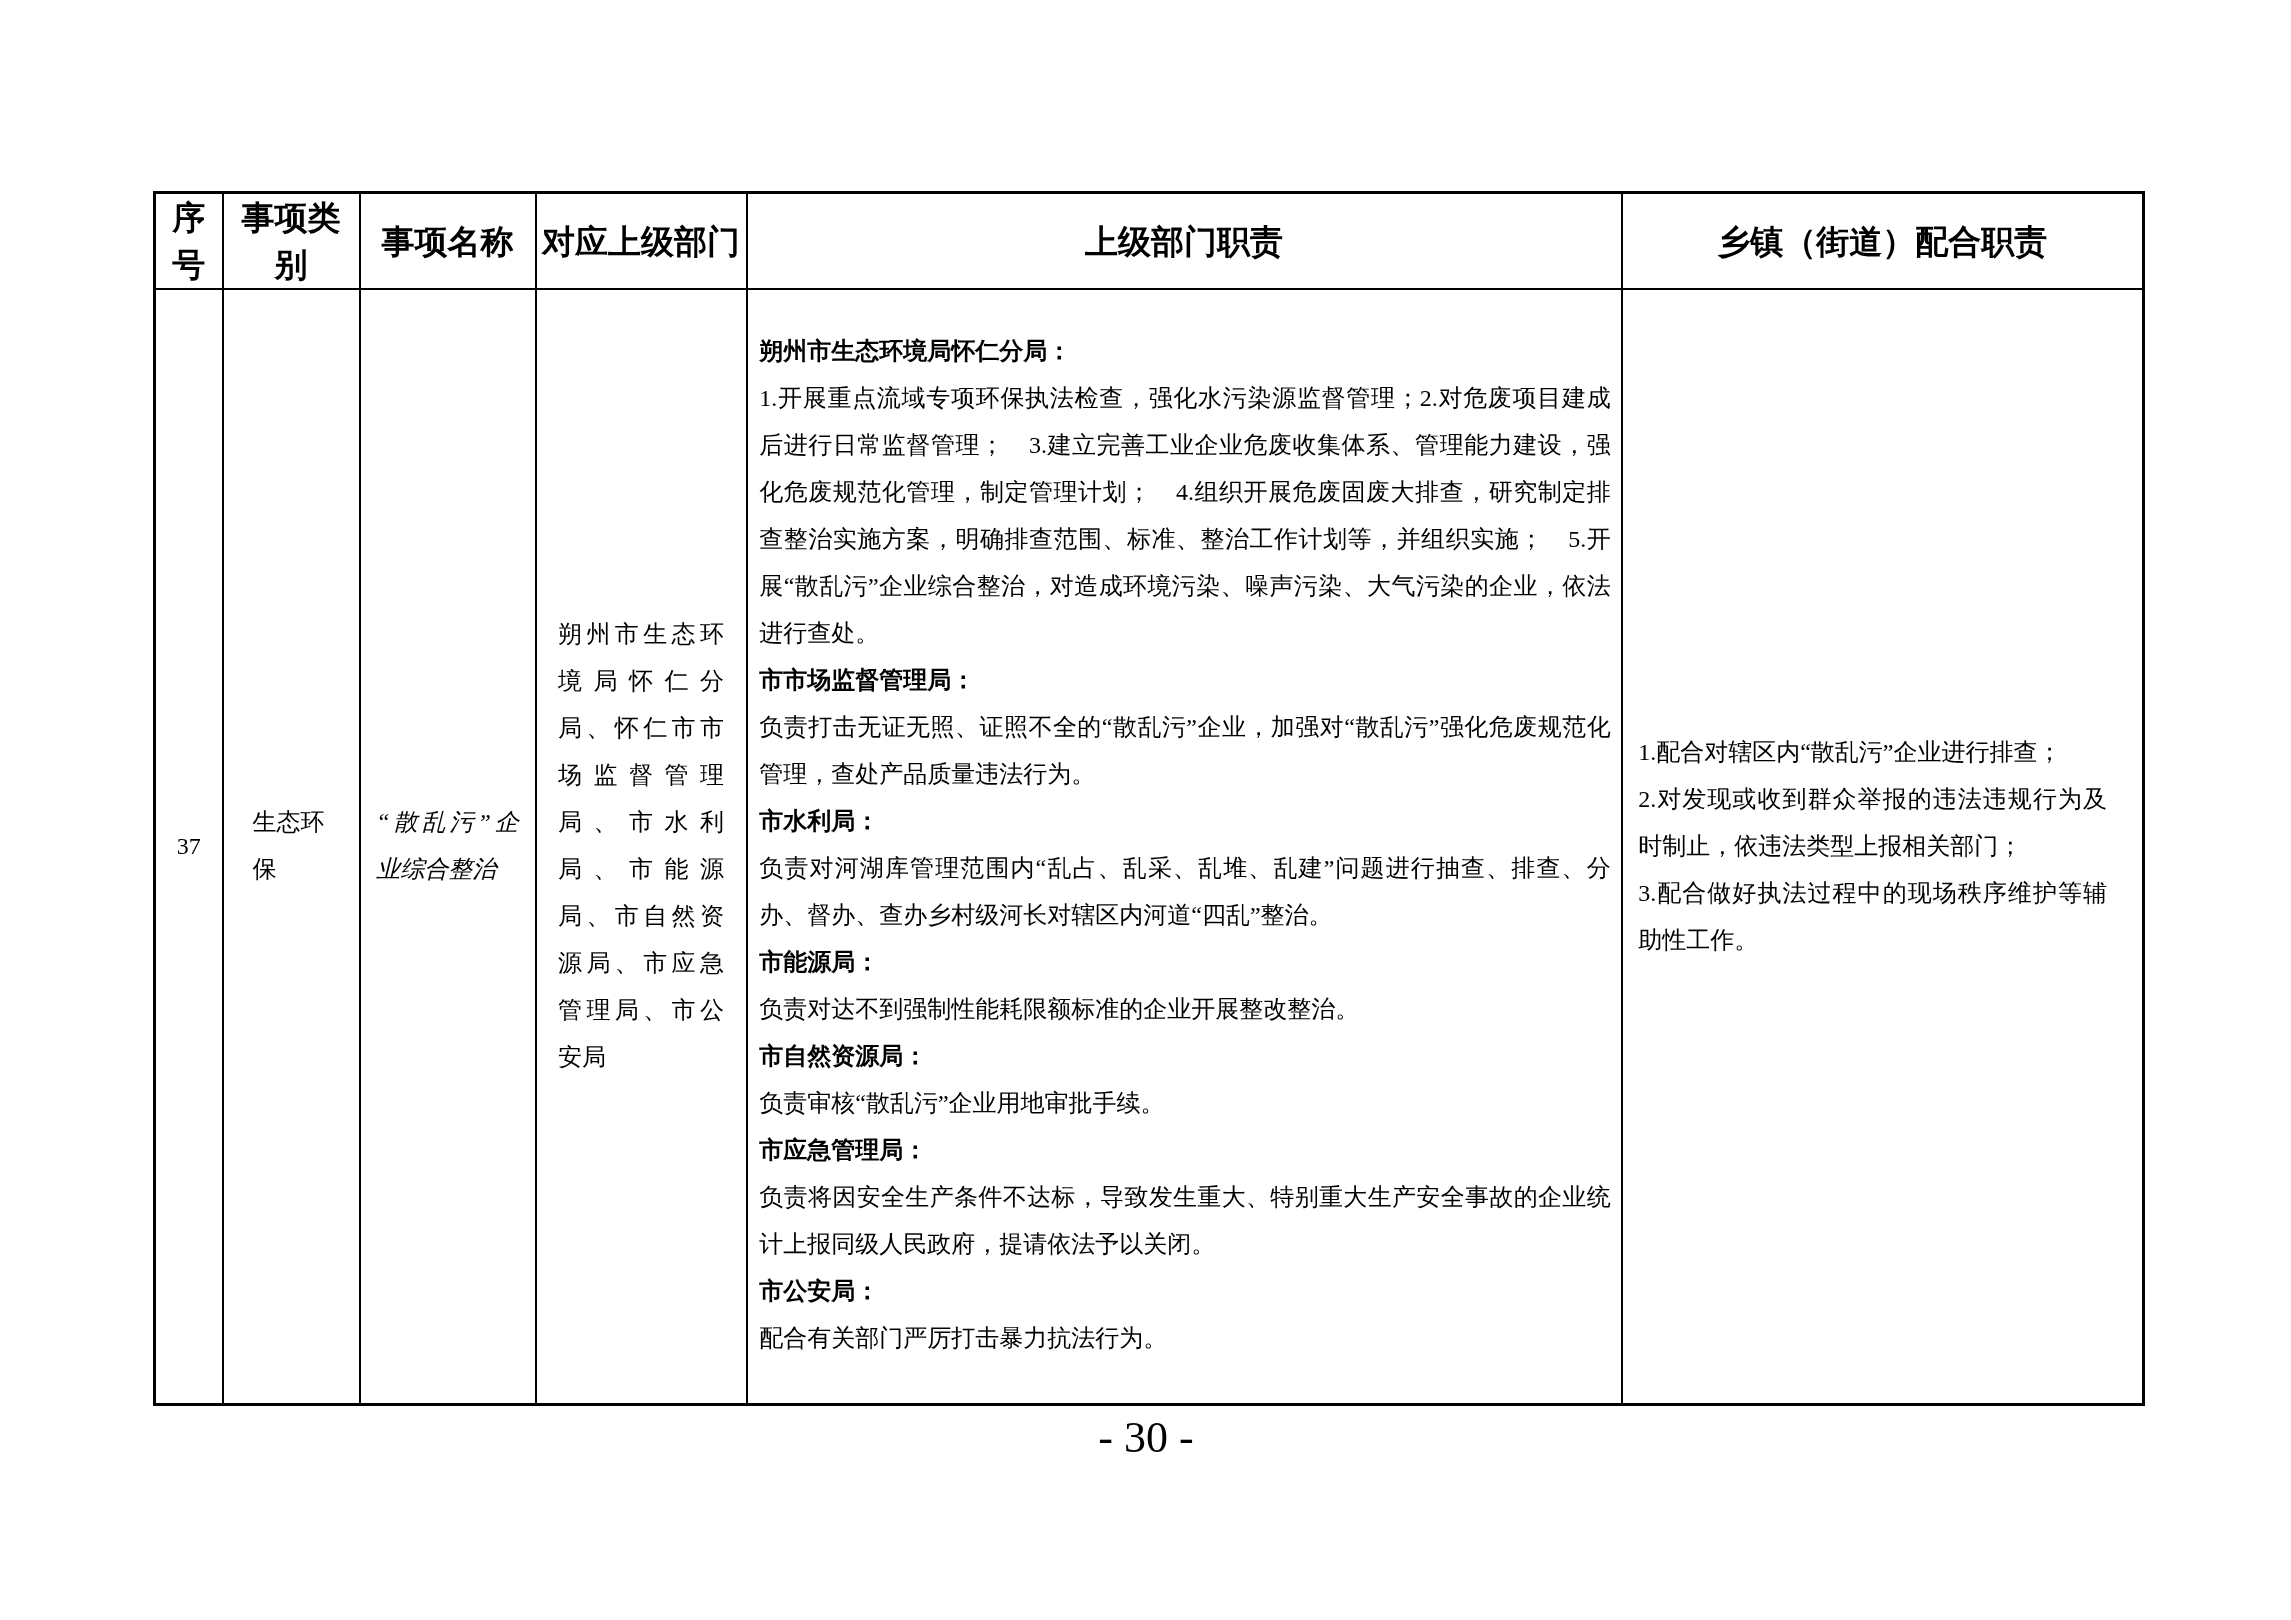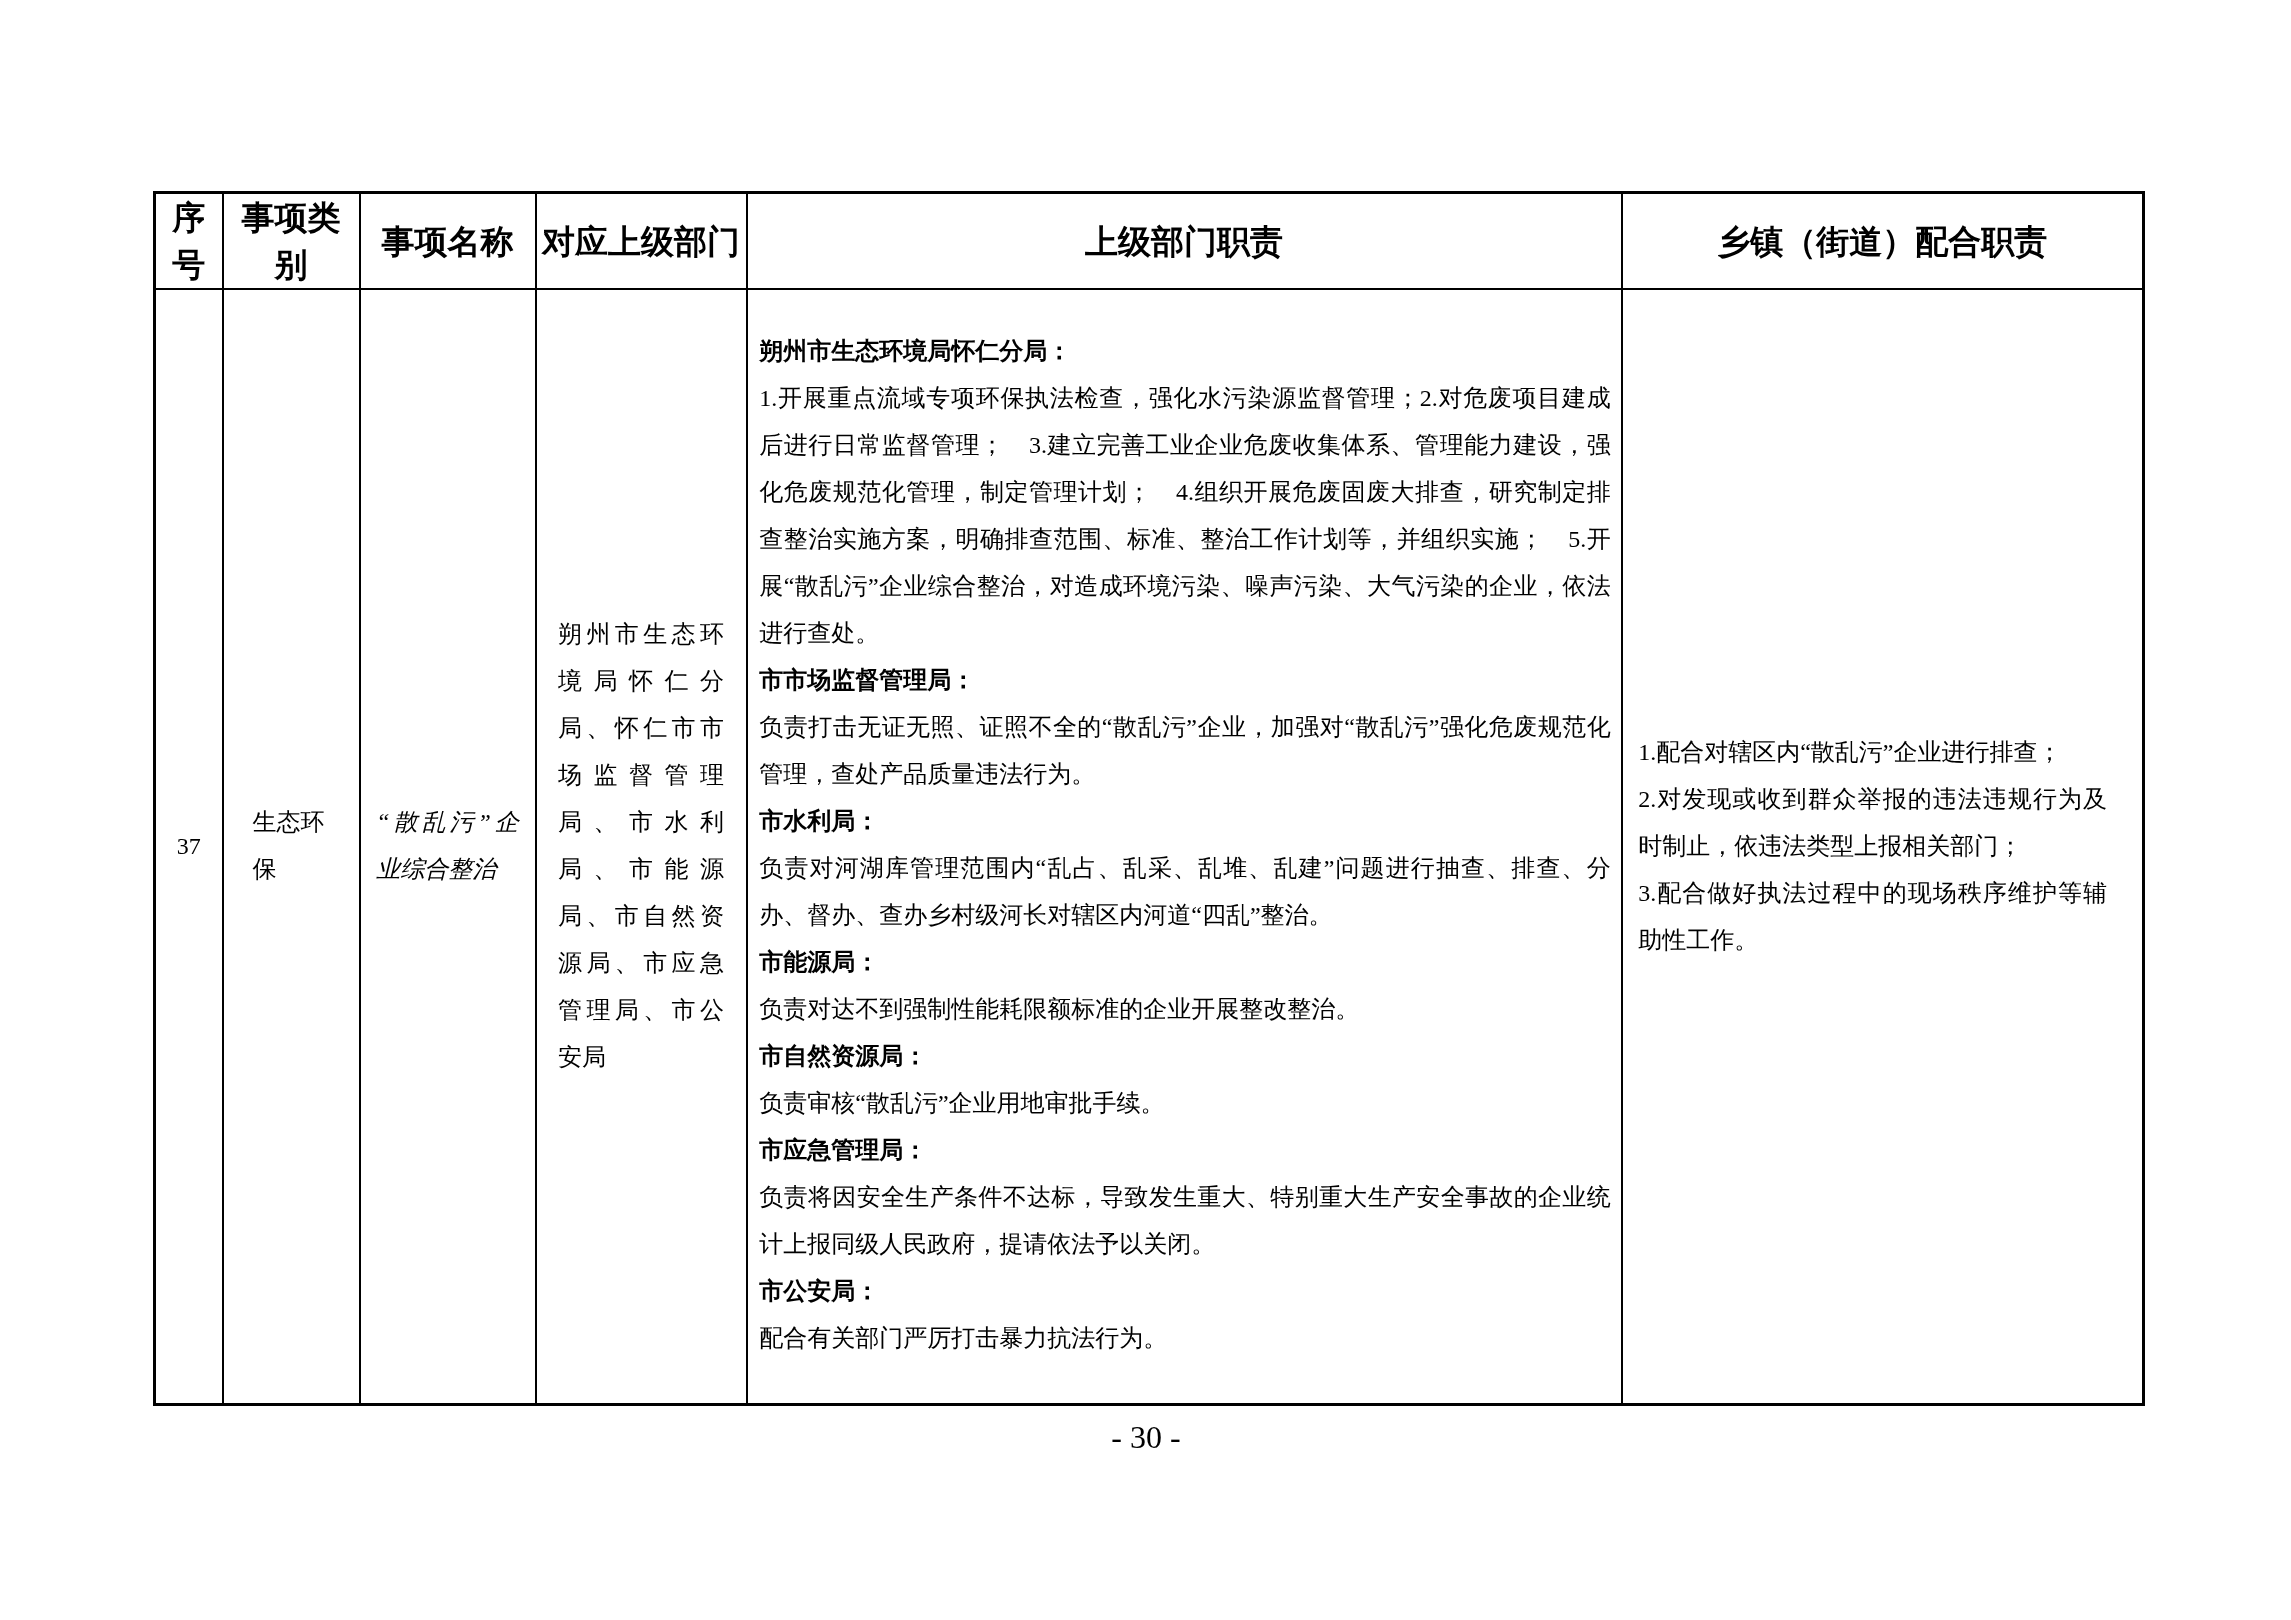--- a/index.html
+++ b/index.html
@@ -56,21 +56,21 @@
     text-align: justify;
     text-justify: inter-ideograph;
     padding: 0 35px 0 15.7px;
   }
   .page-number {
     position: absolute;
     left: 0;
     right: 0;
     top: 1414px;
     text-align: center;
-    font-size: 32px;
+    font-size: 44px;
     line-height: 47px;
   }
 </style>
 </head>
 <body>
 
 <div class="page">
 
   <table class="doc">
     <colgroup>

